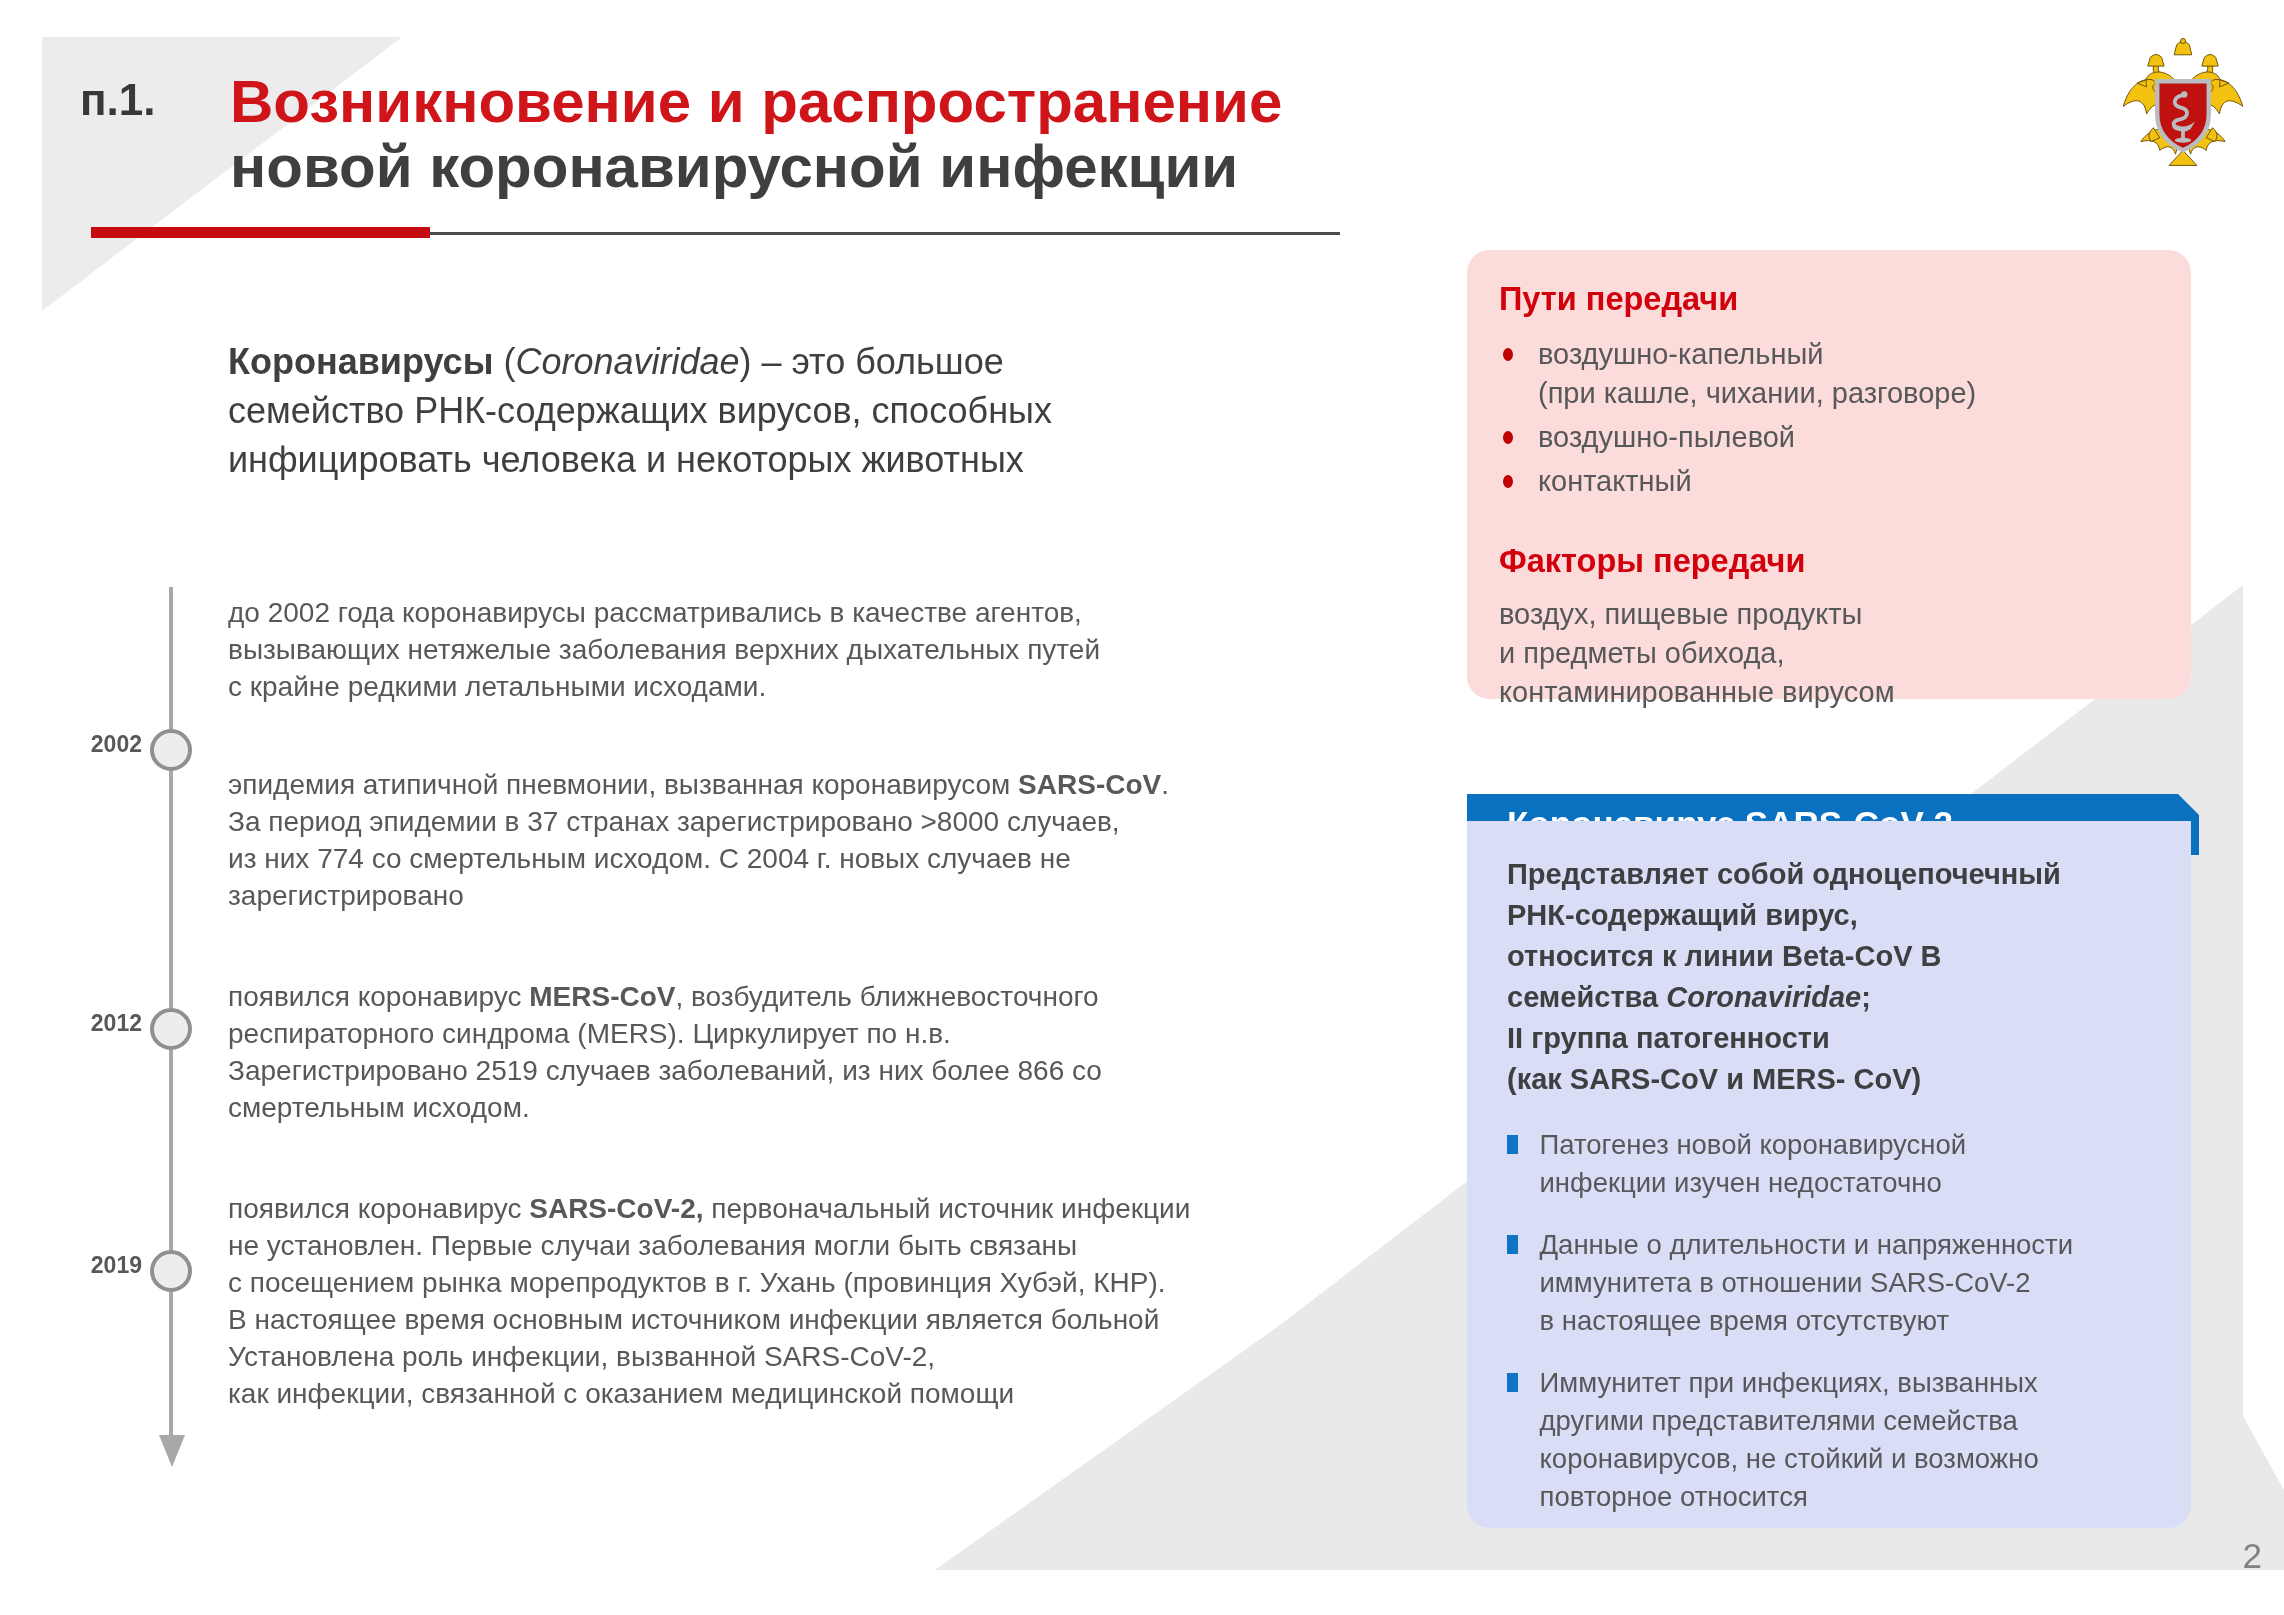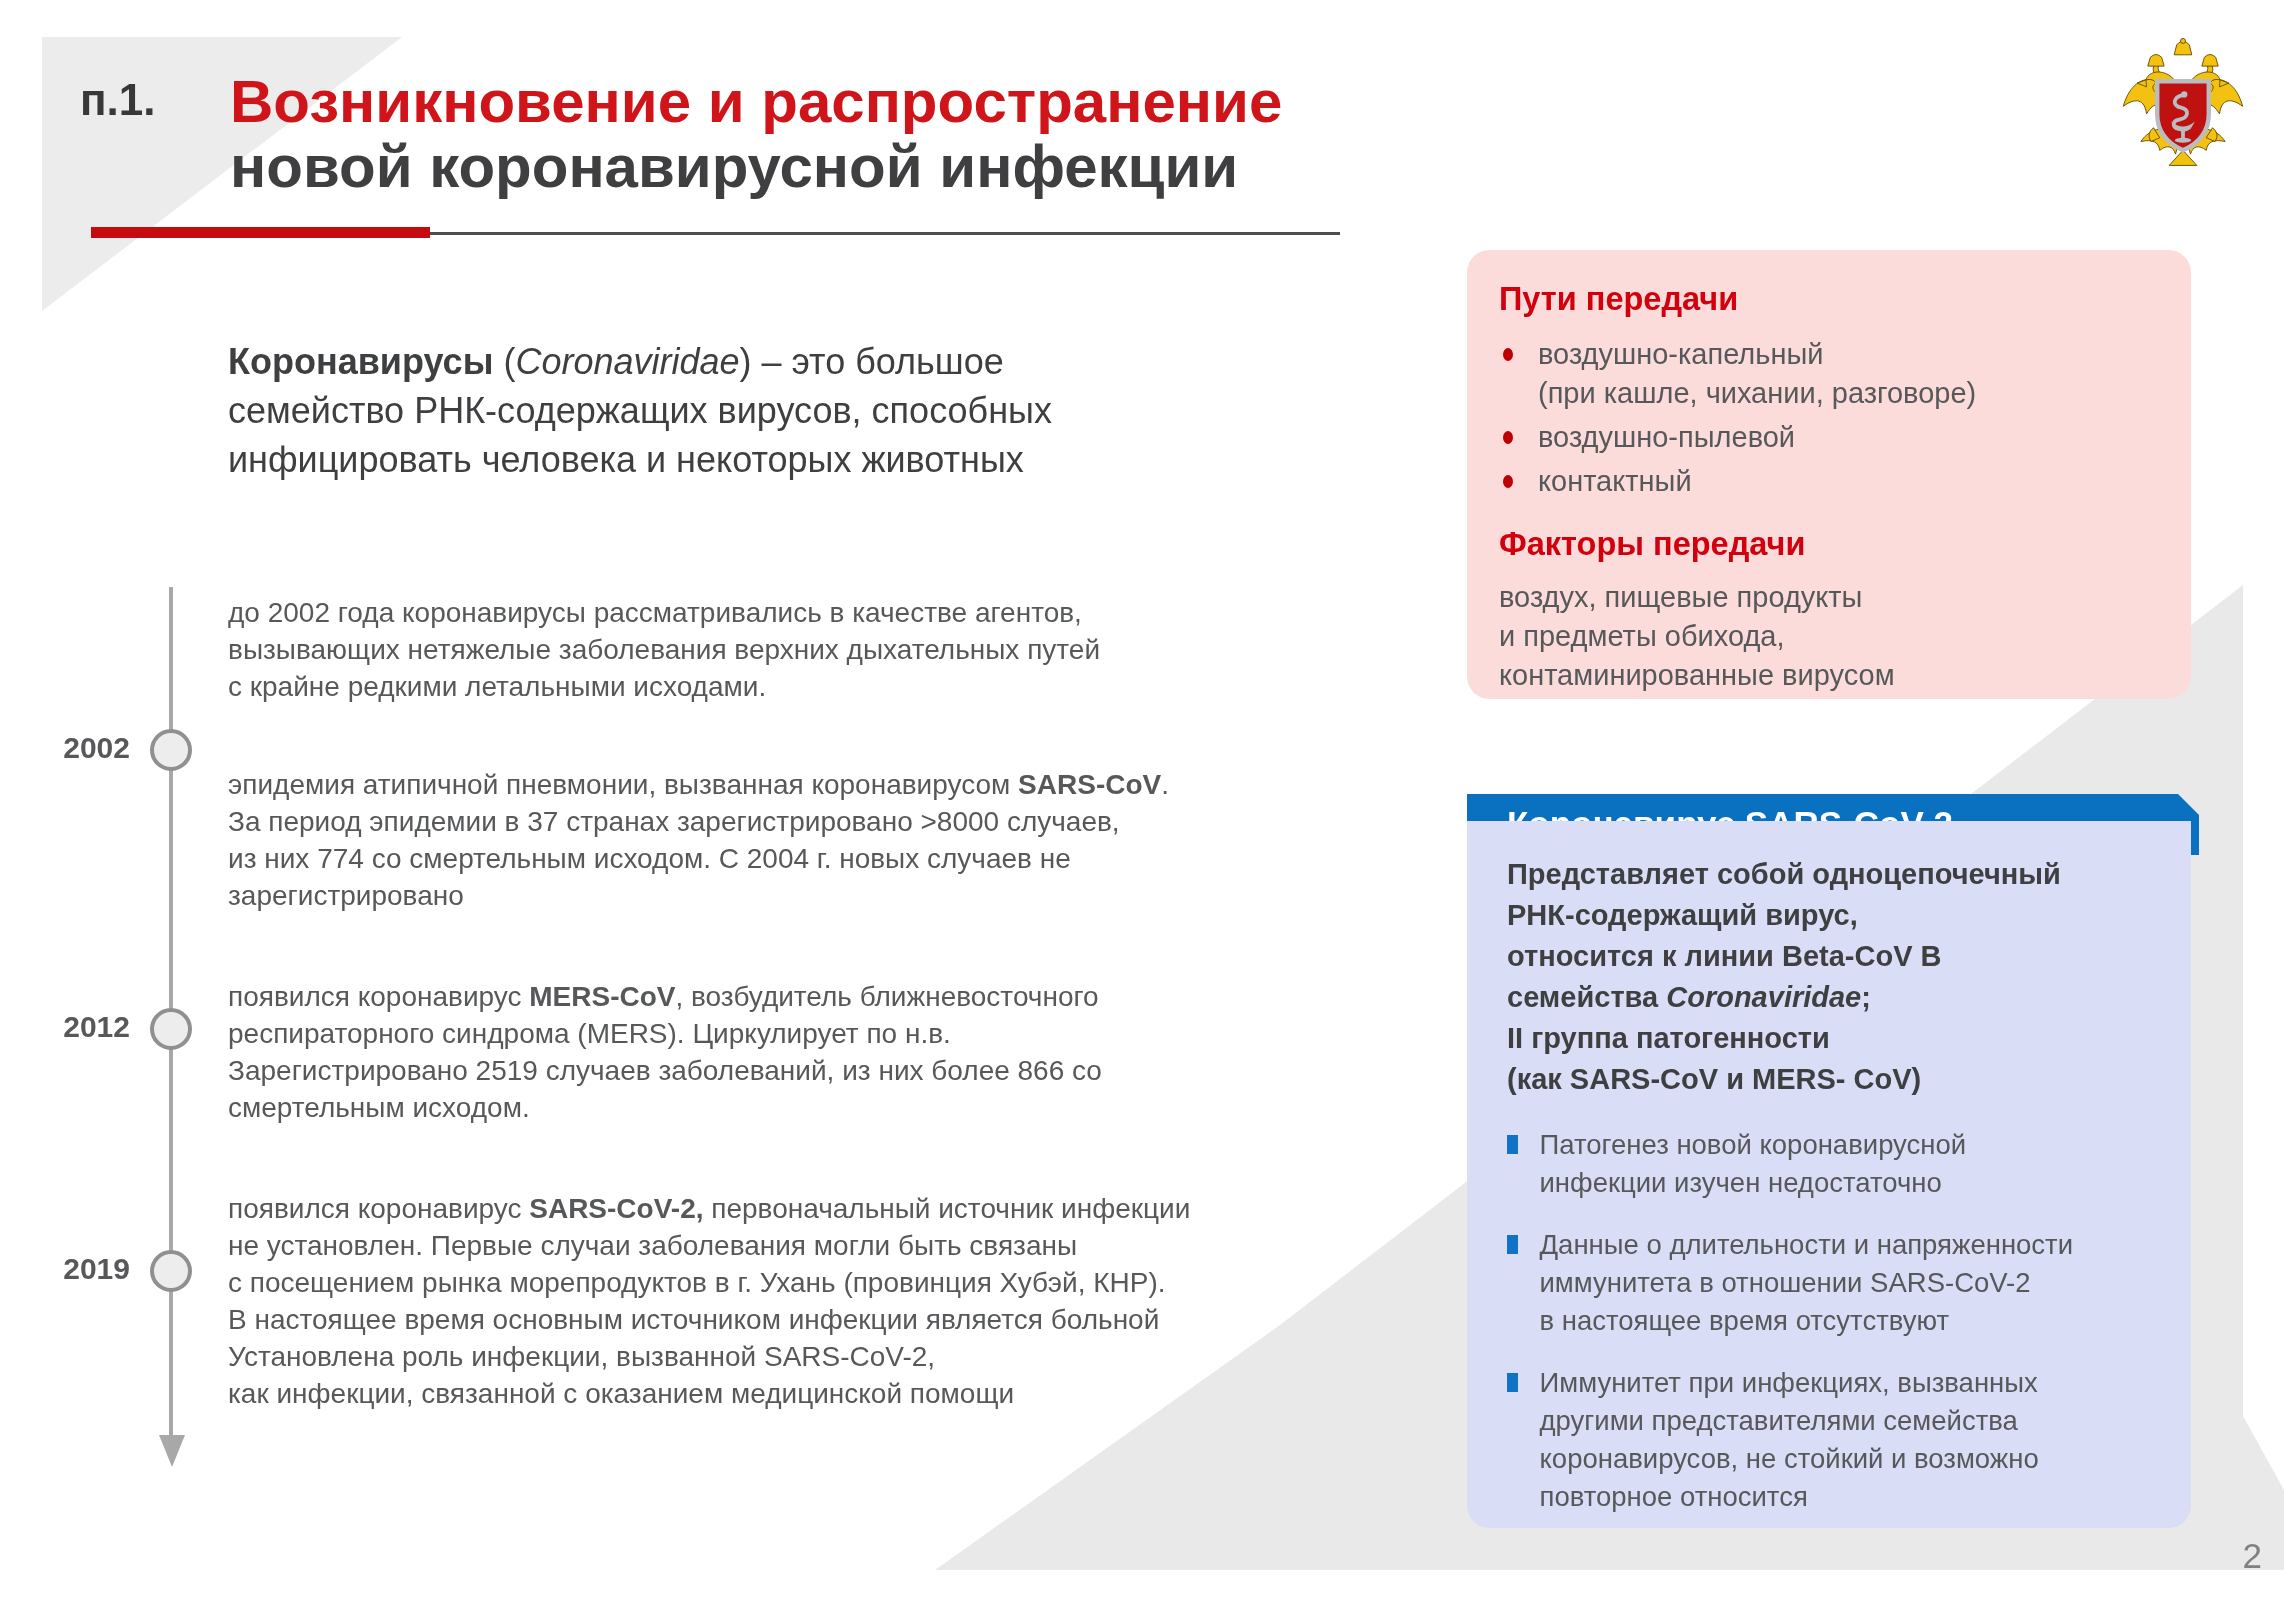--- a/index.html
+++ b/index.html
@@ -32,34 +32,34 @@
   
   .intro{position:absolute;left:228px;top:337px;font-size:36px;line-height:49px;color:var(--dark-text)}
   .intro div{white-space:nowrap}
 
   
   .tl-axis{position:absolute;left:169px;top:587px;width:4.4px;height:850px;background:var(--timeline-gray)}
   .tl-arrow{position:absolute;left:159px;top:1435px;width:0;height:0;
             border-left:13px solid transparent;border-right:13px solid transparent;border-top:32.5px solid var(--timeline-gray)}
   .tl-dot{position:absolute;left:150px;width:42px;height:42px;border-radius:50%;
           background:#ededed;border:4.4px solid #8f9092}
-  .tl-year{position:absolute;left:43px;width:87px;text-align:right;font-size:30px;font-weight:700;color:var(--body-gray)}
+  .tl-year{position:absolute;left:55px;width:87px;text-align:right;font-size:23px;font-weight:700;color:var(--body-gray)}
   .tl-block{position:absolute;left:228px;font-size:28px;line-height:37px;color:var(--body-gray)}
   .tl-block div{white-space:nowrap}
 
   
   .pink-card{position:absolute;left:1467px;top:250px;width:724px;height:449px;background:var(--pink-bg);
              border-radius:22.5px;padding:30px 40px 0 32px}
   .card-heading{font-size:32.5px;font-weight:700;color:var(--heading-red);line-height:39px}
   .pk-items{margin-top:16.2px;list-style:none}
   .pk-items li{position:relative;padding-left:39px;font-size:29px;line-height:39px;margin-bottom:5px}
   .pk-items li::before{content:"";position:absolute;left:3.7px;top:13px;width:10px;height:13px;
                        border-radius:50%;background:#c00000}
   .pk-items li div{white-space:nowrap}
-  .factors-title{margin-top:24px}
+  .factors-title{margin-top:41px}
   .factors{margin-top:13.7px;font-size:29px;line-height:39px}
   .factors div{white-space:nowrap}
 
   
   .blue-header{position:absolute;left:1467px;top:794px;width:732px;height:61px;background:var(--blue);
                clip-path:polygon(0 0,calc(100% - 21px) 0,100% 21px,100% 100%,0 100%)}
   .blue-header span{display:block;padding-left:40px;line-height:60px;font-size:35px;font-weight:700;color:#fff;white-space:nowrap}
   .blue-card{position:absolute;left:1467px;top:821px;width:724px;height:707px;background:var(--lavender-bg);
              border-radius:0 0 22.5px 22.5px;padding:32.5px 31px 0 40px}
   .virus-desc{font-size:29px;line-height:41px;font-weight:700;color:var(--dark-text)}

